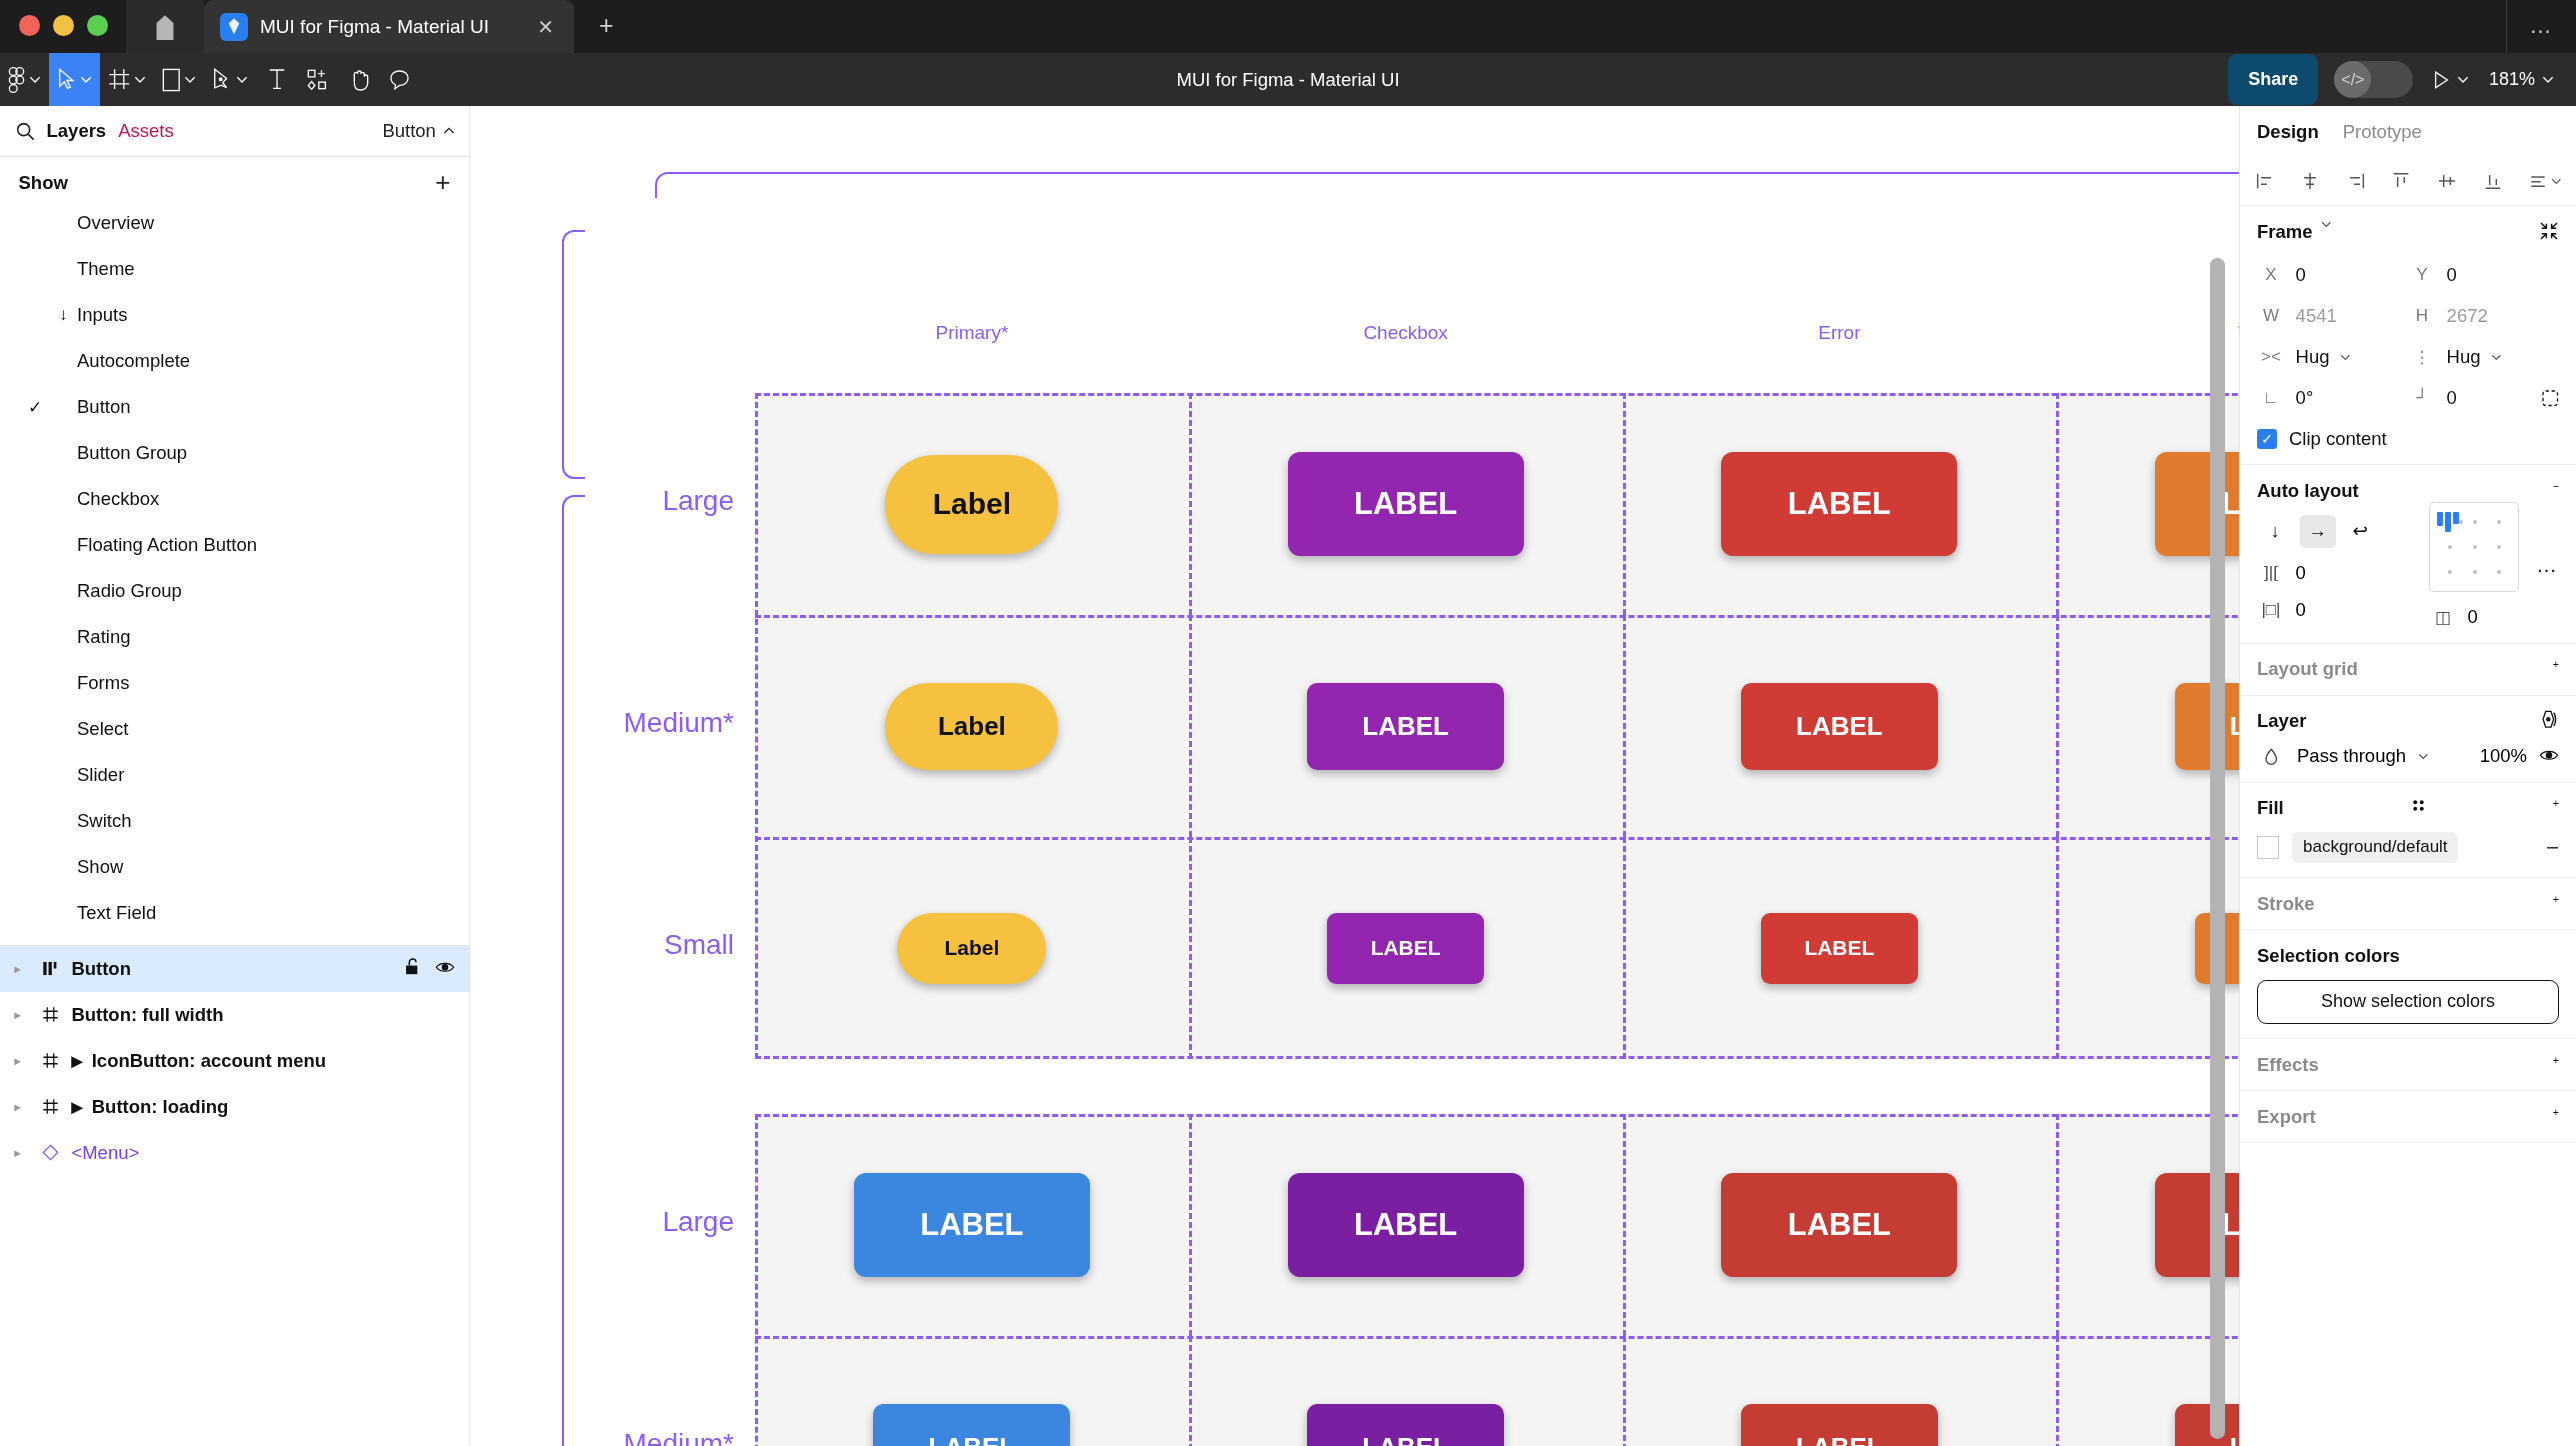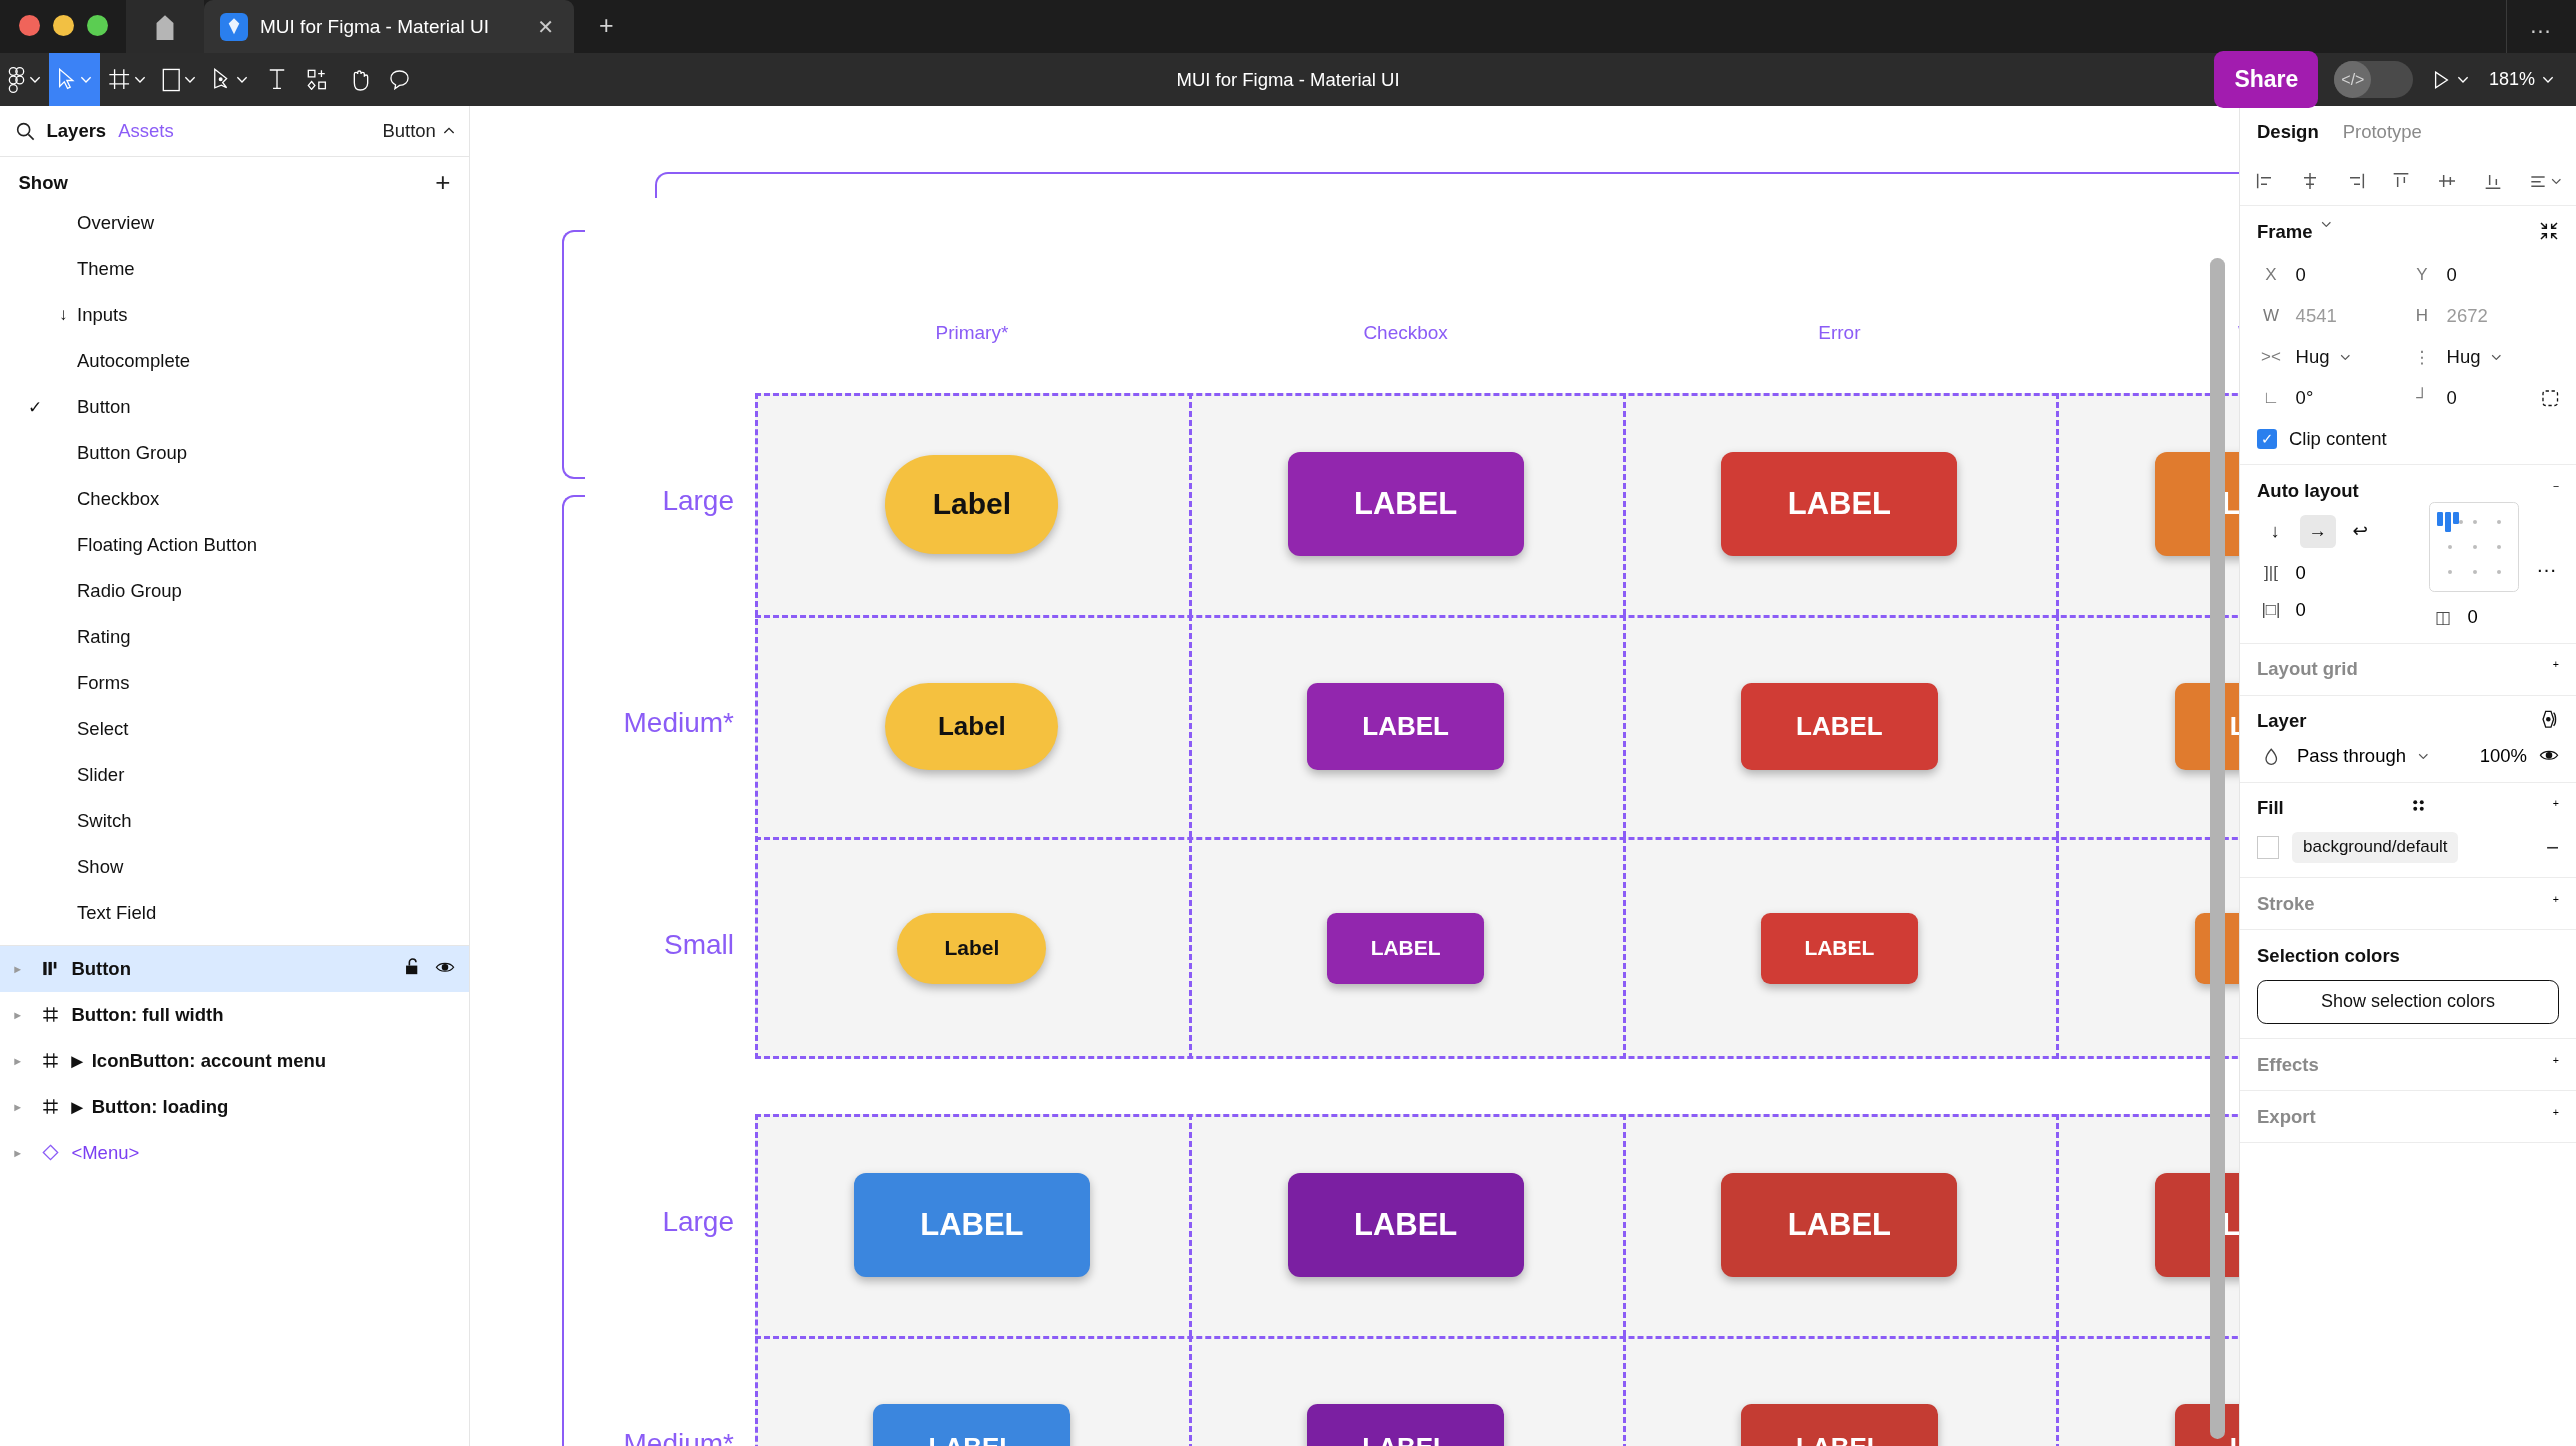--- a/index.html
+++ b/index.html
@@ -61,21 +61,21 @@
   .chev { width: 12px; height: 7.3px; }
   .doc-title {
     position: absolute; left: 0; right: 0; text-align: center;
     color: #ffffff; font-size: 18.5px; pointer-events: none;
   }
   .toolbar-right {
     margin-left: auto; display: flex; align-items: center; gap: 16px;
     padding-right: 22.4px; z-index: 2;
   }
   .share-btn {
-    background: #a21caf; color: #fff; font-size: 23px; font-weight: bold;
+    background: #0c4a6e; color: #fff; font-size: 18px; font-weight: bold;
     border: none; border-radius: 9.2px; padding: 15px 20px; cursor: pointer;
   }
   .code-toggle {
     width: 79px; height: 37px; border-radius: 18.5px; background: #4a4a4a;
     display: flex; align-items: center; cursor: pointer;
   }
   .code-knob {
     width: 37px; height: 37px; border-radius: 50%; background: #6b6b6b;
     display: flex; align-items: center; justify-content: center;
     color: #d4d4d4; font-size: 16px;
@@ -88,21 +88,21 @@
 
   
   .left-panel {
     width: 470px; background: #ffffff; flex: 0 0 470px;
     display: flex; flex-direction: column; border-right: 0.7px solid #e5e5e5;
   }
   .lp-head {
     height: 51px; display: flex; align-items: center; gap: 12px;
     padding: 0 14.5px; border-bottom: 0.7px solid #e6e6e6;
   }
-  .lp-tab { font-size: 18.5px; color: #8b5cf6; cursor: pointer; }
+  .lp-tab { font-size: 18.5px; color: #be185d; cursor: pointer; }
   .lp-tab.active { color: #111; font-weight: bold; }
   .lp-right-label {
     margin-left: auto; font-size: 18.5px; color: #222; display: flex;
     align-items: center; gap: 6.6px; cursor: pointer;
   }
   .pages-head {
     display: flex; align-items: center; padding: 14.5px 18.5px 6.6px 18.5px;
   }
   .pages-title { font-size: 18.5px; font-weight: bold; color: #111; }
   .plus-btn { margin-left: auto; font-size: 26px; color: #222; cursor: pointer; line-height: 0.7; }

